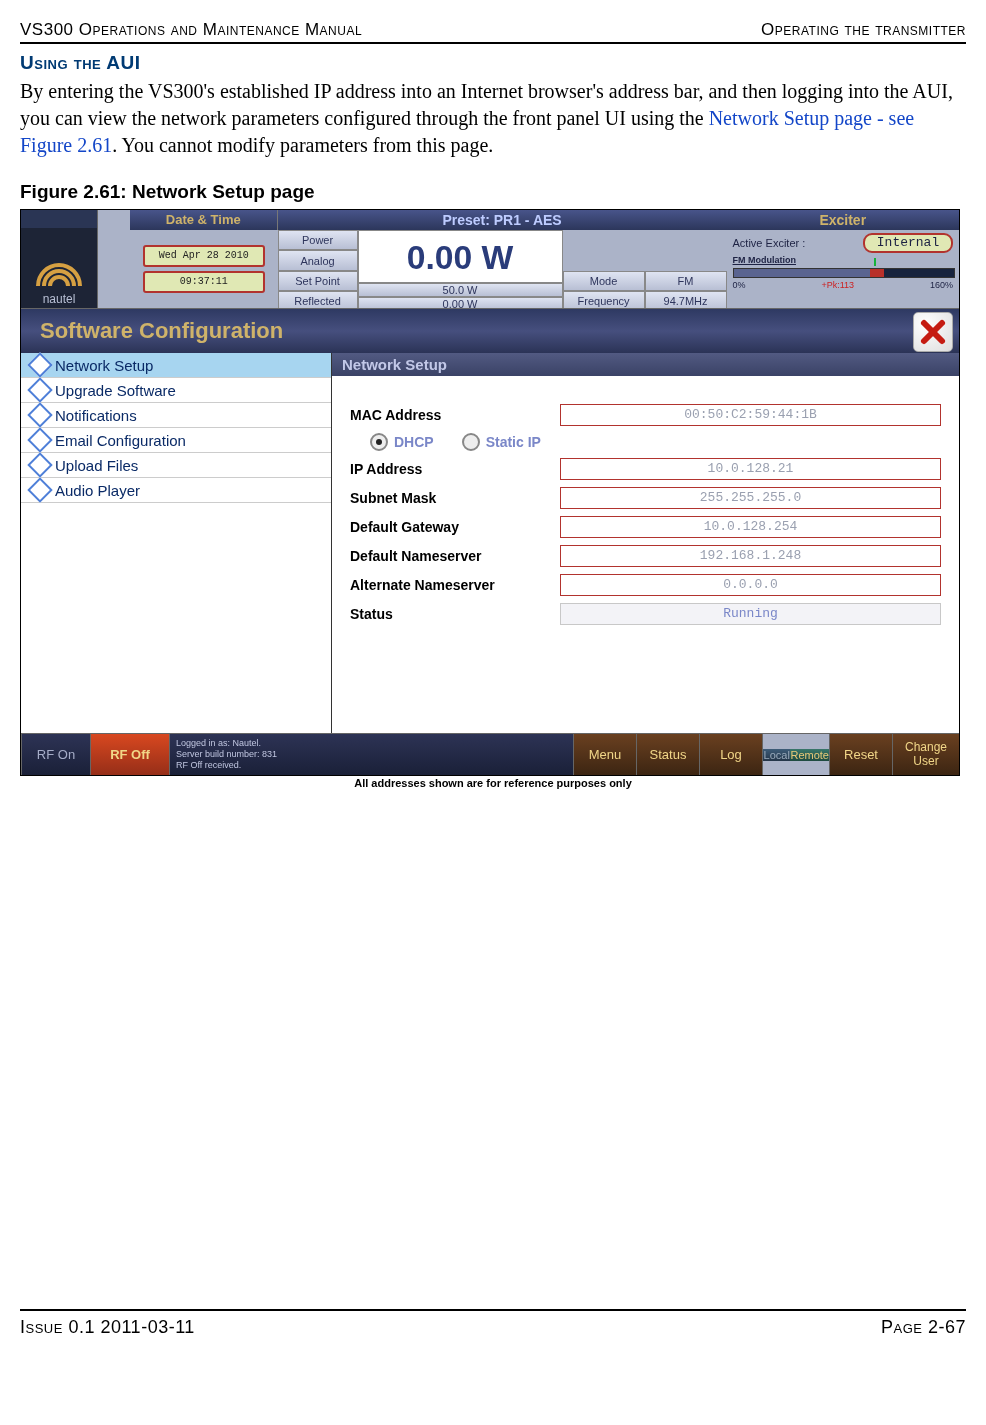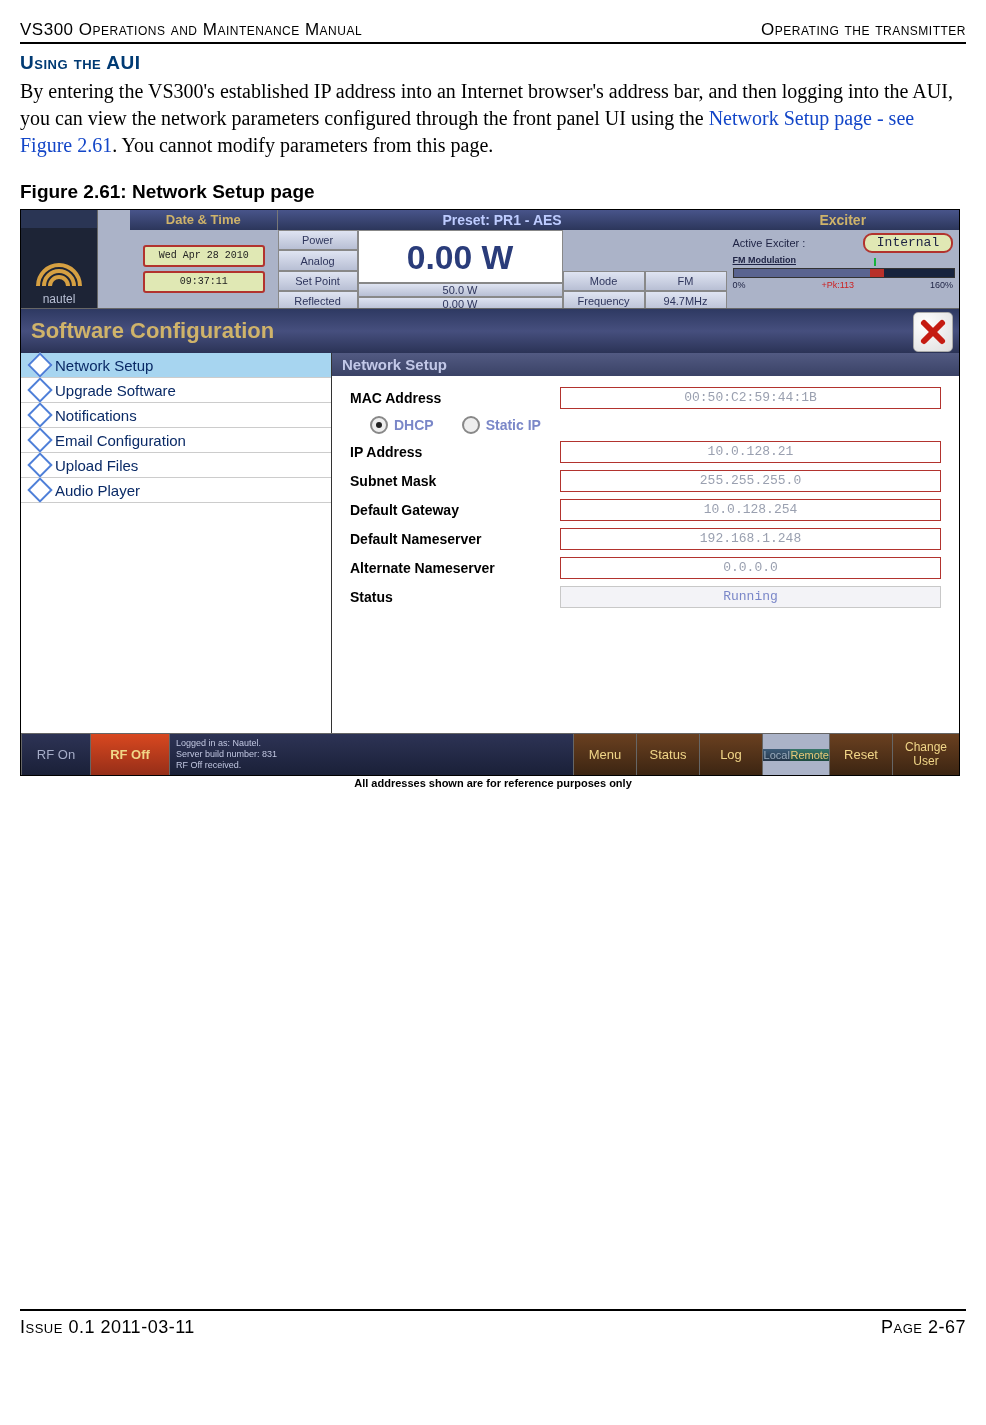--- a/index.html
+++ b/index.html
@@ -165,36 +165,36 @@
   .mod-label { font-weight:bold; font-size:9px; text-decoration: underline; color:#1d2243;}
   .mod-bar-wrap { position:relative; height: 40px; }
   .mod-bar { height: 8px; width: 100%; background: linear-gradient(to right, #5a6490 0%, #5a6490 62%, #b8302a 62%, #b8302a 68%, #17233d 68%); border:1px solid #333; margin-top: 3px;}
   .tick-pk { position:absolute; left: 64%; top: -10px; width: 2px; height: 8px; background:#16b23a; }
   .scale { display:flex; justify-content:space-between; font-size:9px; margin-top:2px; }
   .pk { color:#c22; }
 
   
   .panel-title {
     height: 44px; background: linear-gradient(#2e3962 0%, #464f7e 50%, #2b3356 100%);
-    display:flex; align-items:center; padding-left: 10px;
+    display:flex; align-items:center; padding-left: 19px;
     color:#cfb36a; font-size: 22px; font-weight: bold;
     position:relative;
     border-top: 1px solid #666;
   }
   .close-x { position:absolute; right:6px; top:3px; width:38px; height:38px; background: radial-gradient(circle at 30% 30%, #fff, #ddd); border:1px solid #aaa; border-radius:5px; display:flex; align-items:center; justify-content:center;}
   .close-x svg { width:28px; height:28px; }
 
   .main { display:flex; background:#fff; height: 380px; }
   .sidebar { width: 310px; border-right:1px solid #333; }
   .side-item { display:flex; align-items:center; gap:6px; padding: 3px 10px; font-size:15px; color:#0a2a66; border-bottom:1px solid #ccc;}
   .side-item.selected { background:#a7d5f0; }
   .diamond { width:14px; height:14px; transform:rotate(45deg); background:#fff; border:2px solid #4e7fd8; }
   .content { flex:1; padding: 0; }
   .content-title { background: linear-gradient(#525a82,#3a4266); color:#c2c8e8; font-weight:bold; font-size:15px; padding:3px 10px;}
-  .form { padding: 4px 18px; }
+  .form { padding: 21px 18px; }
   .form-row { display:flex; align-items:center; margin: 7px 0; }
   .form-label { width: 210px; font-weight:bold; font-size:14px; color:#000;}
   .form-field {
     flex:1; height:20px; border:1px solid #b2332e; background:#fff;
     text-align:center; color:#9aa0b0; font-family:'Courier New',monospace; font-size:13px; line-height:20px;
   }
   .form-field.noborder { border:1px solid #c8c8c8; color:#7a87c8; background:#f3f3f7;}
   .radio-row { display:flex; gap:28px; padding-left:20px; align-items:center; margin:7px 0; color:#7a87c8; font-weight:bold; font-size:14px;}
   .radio { width:14px; height:14px; border-radius:50%; border:2px solid #888; background:#eee; display:inline-flex; align-items:center; justify-content:center; margin-right:6px;}
   .radio.checked::after { content:""; width:6px; height:6px; border-radius:50%; background:#222; }

